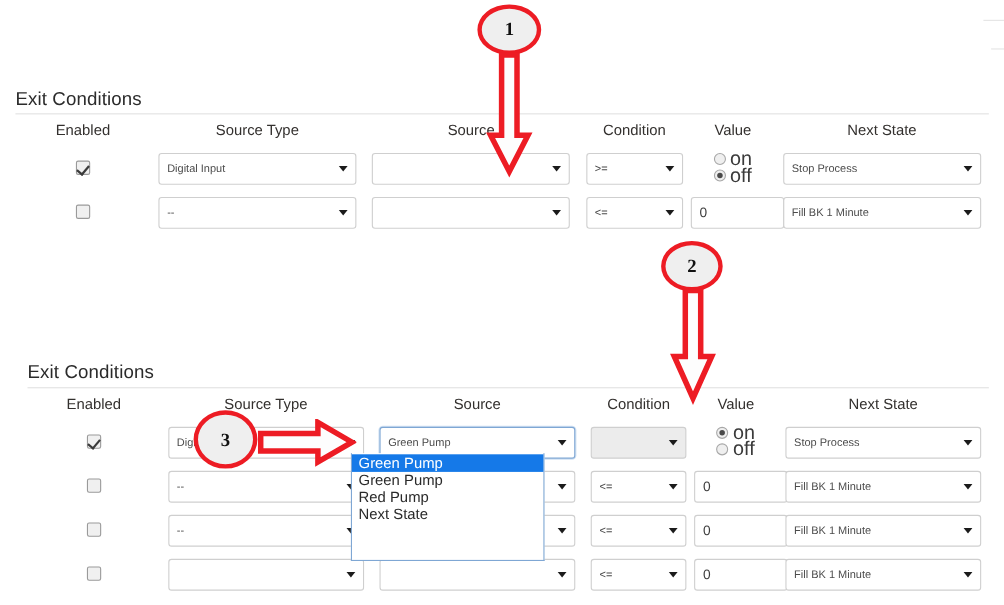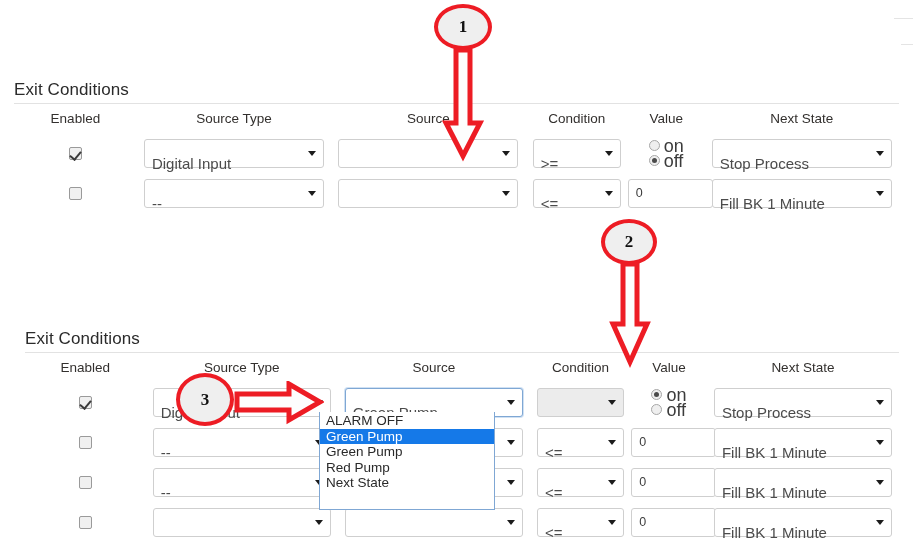--- a/index.html
+++ b/index.html
@@ -58,29 +58,28 @@
     display: inline-block;
     height: 29px;
     border: 1px solid #cfcfcf;
     border-radius: 3px;
     background: #fff;
     text-align: left;
     vertical-align: middle;
   }
   .sel .lbl {
     display: block;
-    font-size: 15px;
+    font-size: 10px;
     color: #4b4b4b;
     line-height: 27px;
     padding-left: 7px;
     padding-right: 20px;
     overflow: hidden;
     white-space: nowrap;
     text-overflow: clip;
-    margin-top: 10px;
   }
   .sel .caret {
     position: absolute;
     right: 7px; top: 50%;
     margin-top: -2px;
     width: 0; height: 0;
     border-left: 4px solid transparent;
     border-right: 4px solid transparent;
     border-top: 5px solid #1b1b1b;
   }
@@ -453,21 +452,20 @@
               <span class="lbl">Fill BK 1 Minute</span>
               <span class="caret"></span>
             </div>
           </td>
         </tr>
       </tbody>
     </table>
   </div>
 
   <div class="droplist" style="left:319px; top:412px; width:176px; height:98px;">
-    <div class="dl-item">ALARM OFF</div>
     <div class="dl-item active">Green Pump</div>
     <div class="dl-item">Green Pump</div>
     <div class="dl-item">Red Pump</div>
     <div class="dl-item">Next State</div>
   </div>
 
   <div class="anno" style="left:430px; top:4px;">
     <div class="marker" style="left:4px; top:0; width:58px; height:46px; line-height:38px; font-size:17px;">
       <span>1</span>
     </div>

